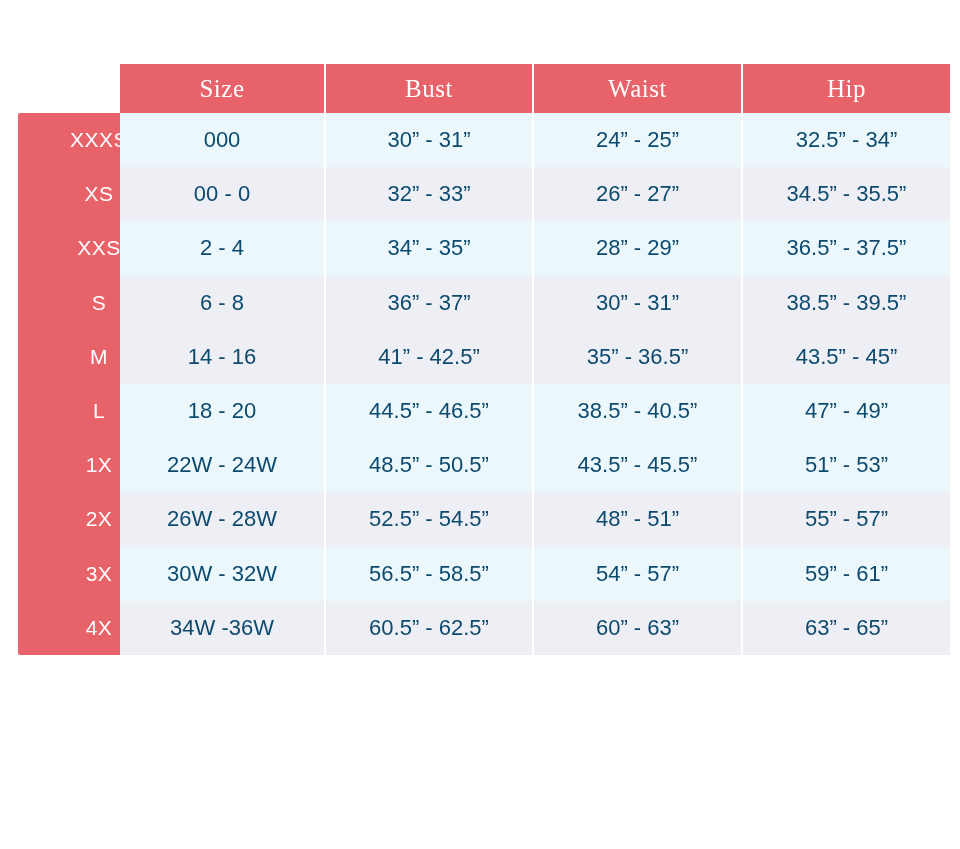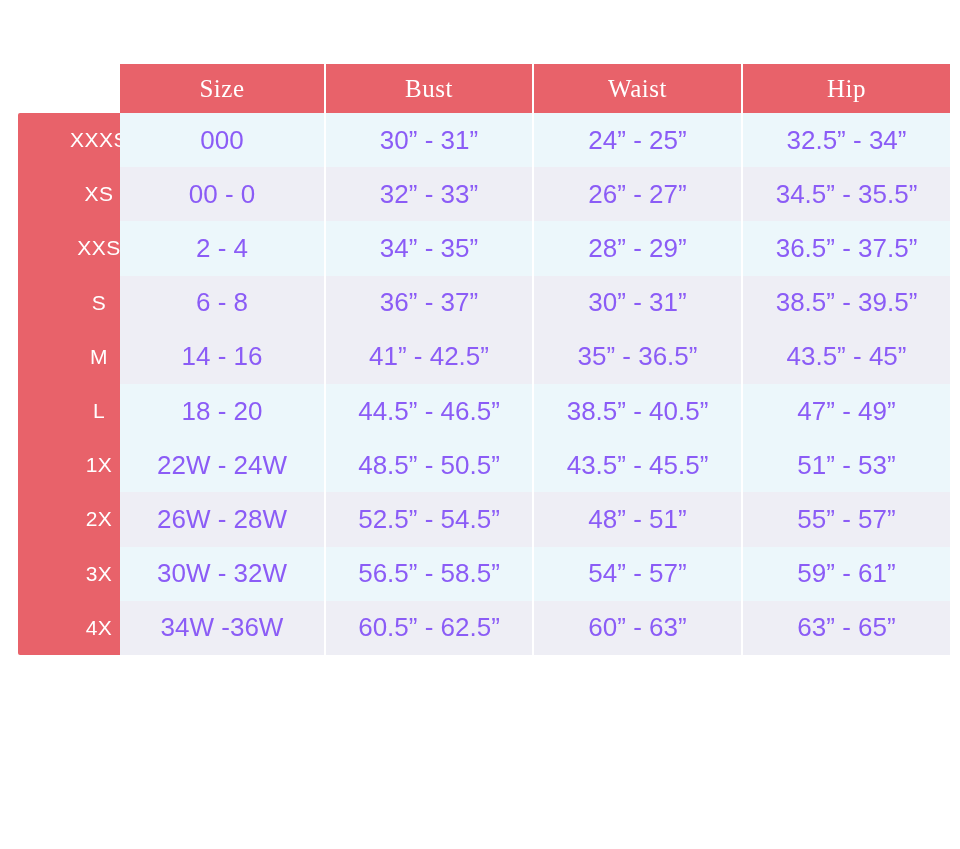--- a/index.html
+++ b/index.html
@@ -67,22 +67,22 @@
   }
   #main-table th.col-size   { width: 204px; }
   #main-table th.col-bust   { width: 206px; margin-top: 39px; }
   #main-table th.col-waist  { width: 207px; }
   #main-table th.col-hip    { width: 207px; margin-left: 36px; }
 
   #main-table td {
     height: 54.2px;
     padding: 0;
     text-align: center;
-    font-size: 26px;
-    color: #8b5cf6;
+    font-size: 22px;
+    color: #0c4a6e;
     font-family: "Liberation Sans", sans-serif;
     border-right: 2px solid #ffffff;
   }
   #main-table td:last-child { border-right: none; }
 
   #main-table tr.row-even td { background: #ecf7fb; }
   #main-table tr.row-odd  td { background: #eeeef5; }
 
   
   #main-table th { border-right: 2px solid #ffffff; }

